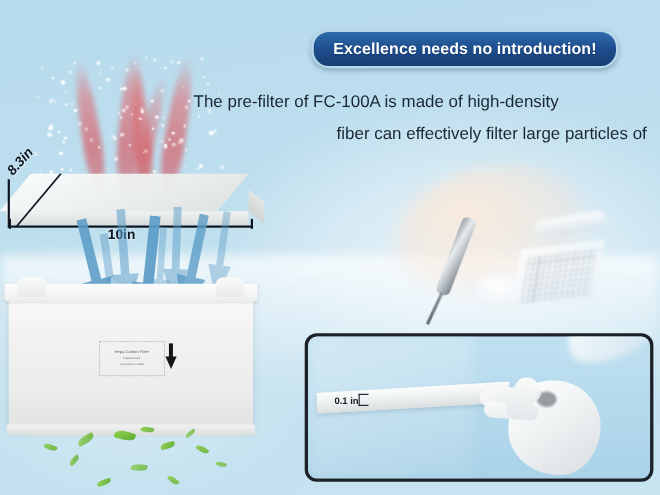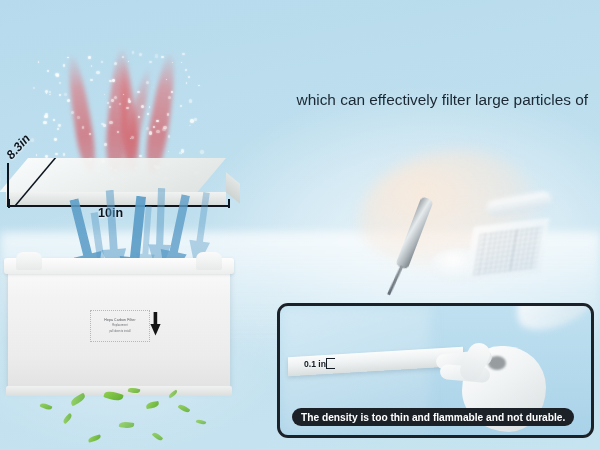--- a/index.html
+++ b/index.html
@@ -405,23 +405,27 @@
       <div class="leaf" style="left: 178px; top: 406px; width: 12px; height: 5px; transform: rotate(34deg); opacity: 0.85;"></div>
       <div class="leaf" style="left: 62px; top: 416px; width: 11px; height: 5px; transform: rotate(-44deg); opacity: 0.8;"></div>
       <div class="leaf" style="left: 196px; top: 420px; width: 10px; height: 4px; transform: rotate(20deg); opacity: 0.75;"></div>
       <div class="leaf" style="left: 88px; top: 436px; width: 13px; height: 5px; transform: rotate(-16deg); opacity: 0.9;"></div>
       <div class="leaf" style="left: 152px; top: 434px; width: 11px; height: 5px; transform: rotate(42deg); opacity: 0.8;"></div>
       <div class="leaf" style="left: 40px; top: 404px; width: 12px; height: 5px; transform: rotate(24deg); opacity: 0.85;"></div>
       <div class="leaf" style="left: 168px; top: 392px; width: 10px; height: 4px; transform: rotate(-34deg); opacity: 0.75;"></div>
       <div class="leaf" style="left: 128px; top: 388px; width: 12px; height: 5px; transform: rotate(12deg); opacity: 0.85;"></div>
     </div>
 
+  <div class="banner">
+    <span>Excellence needs no introduction!</span>
+  </div>
 
   <div class="copy">
-    <p class="p3">which can effectively filter large particles of</p>
+    <p class="p1">The pre-filter of FC-100A is made of high-density</p>
+    <p class="p3">fiber can effectively filter large particles of</p>
   </div>
 
   <div class="panel">
     <div class="panel-photo">
       <div class="pp-blur1"></div>
       <div class="panel-handtop"></div>
       <div class="pp-sheet"></div>
       <div class="pp-hand">
         <div class="pp-palm"></div>
         <div class="pp-gap"></div>
@@ -430,18 +434,15 @@
         <div class="pp-fing pp-thumb"></div>
       </div>
     </div>
 
 
     <div class="panel-dim">
       <div class="txt">0.1 in</div>
       <div class="brk"></div>
     </div>
 
-    <div class="panel-caption">
-      <span>The density is too thin and flammable and not durable.</span>
-    </div>
   </div>
 
 </div>
 
 </body></html>

